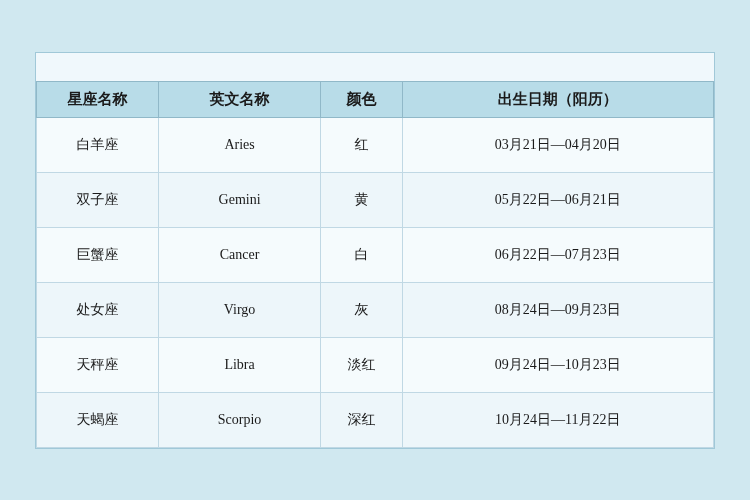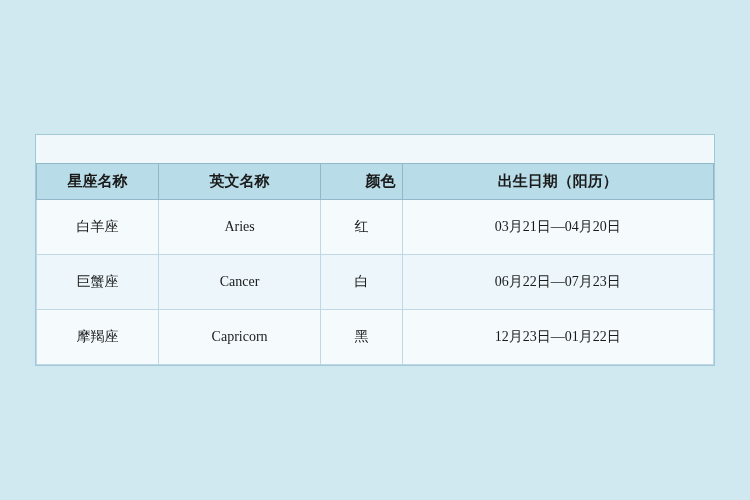--- a/index.html
+++ b/index.html
@@ -48,21 +48,21 @@
       color: #1a1a1a;
       background-color: #f5fbfd;
     }
 
     tr:nth-child(even) td {
       background-color: #edf6fa;
     }
 
     .col-zh { width: 18%; }
     .col-en { width: 24%; }
-    .col-color { width: 12%; text-align: right; }
+    .col-color { width: 12%; }
     .col-date { width: 46%; }
   </style>
 </head>
 <body>
 
 <div class="table-container">
   <table>
     <thead>
       <tr>
         <th class="col-zh">星座名称</th>
@@ -72,26 +72,44 @@
       </tr>
     </thead>
     <tbody id="table-body">
     <tr>
           <td>白羊座</td>
           <td>Aries</td>
           <td>红</td>
           <td>03月21日—04月20日</td>
         </tr>
         <tr>
+          <td>双子座</td>
+          <td>Gemini</td>
+          <td>黄</td>
+          <td>05月22日—06月21日</td>
+        </tr>
+        <tr>
           <td>巨蟹座</td>
           <td>Cancer</td>
           <td>白</td>
           <td>06月22日—07月23日</td>
         </tr>
         <tr>
-          <td>摩羯座</td>
-          <td>Capricorn</td>
-          <td>黑</td>
-          <td>12月23日—01月22日</td>
+          <td>处女座</td>
+          <td>Virgo</td>
+          <td>灰</td>
+          <td>08月24日—09月23日</td>
+        </tr>
+        <tr>
+          <td>天秤座</td>
+          <td>Libra</td>
+          <td>淡红</td>
+          <td>09月24日—10月23日</td>
+        </tr>
+        <tr>
+          <td>天蝎座</td>
+          <td>Scorpio</td>
+          <td>深红</td>
+          <td>10月24日—11月22日</td>
         </tr>
       </tbody>
   </table>
 </div>
 
 </body></html>

